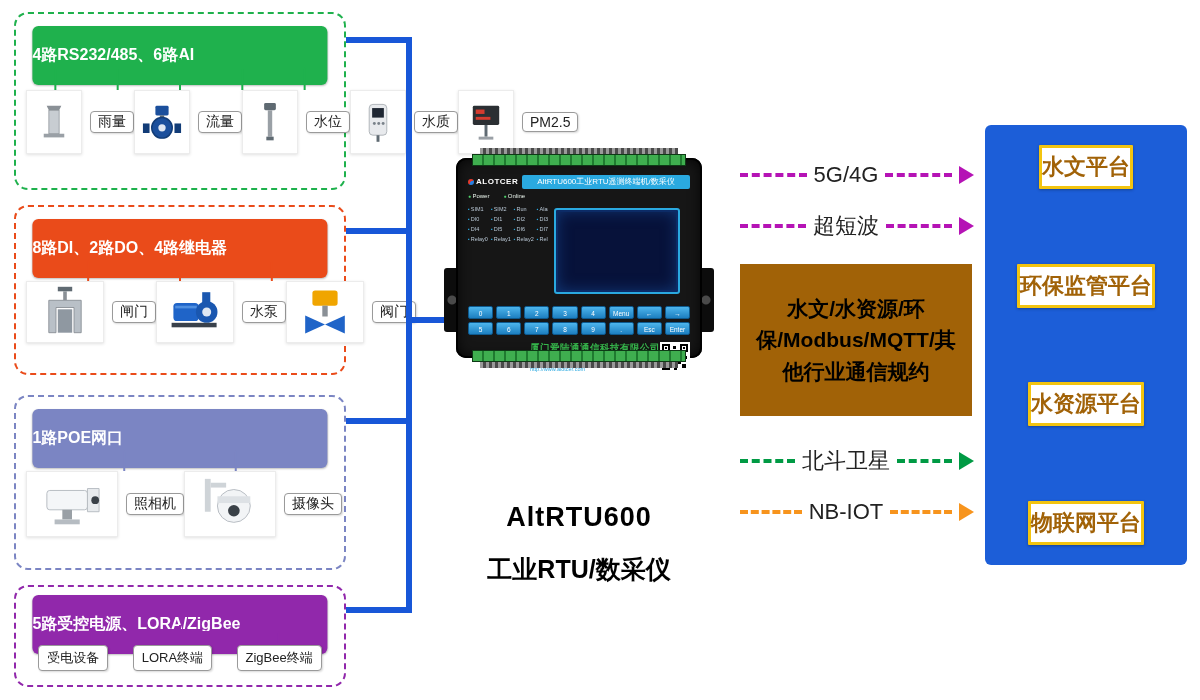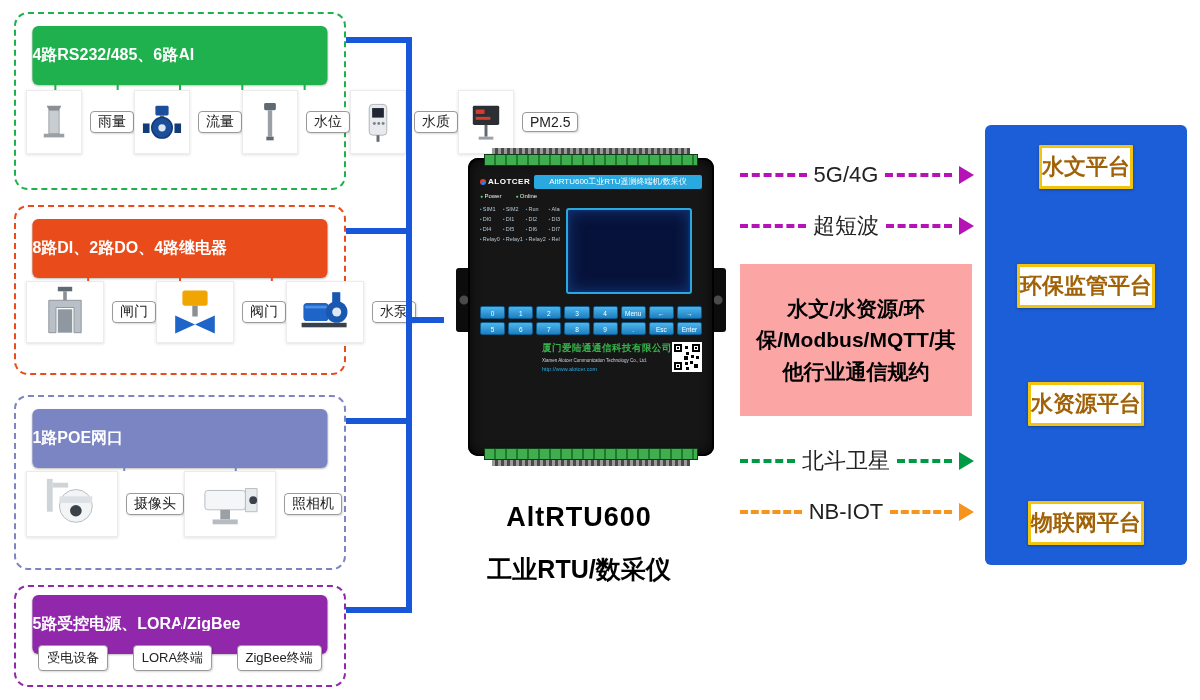--- a/index.html
+++ b/index.html
@@ -19,21 +19,21 @@
   .icon-box { background:#fff; border:1px solid #ececec; box-shadow:0 1px 3px rgba(0,0,0,.12);
               display:flex; align-items:center; justify-content:center; }
   .dev-label { font-size:14px; color:#222; background:#fff; border:1px solid #9a9a9a; border-radius:4px;
                padding:1px 7px; white-space:nowrap; box-shadow:1px 1px 2px rgba(0,0,0,.15); }
   .dev-label.big { font-size:13px; padding:3px 8px; }
 
   
   .bus { position:absolute; background:#1857d8; }
 
   
-  #rtu { position:absolute; left:456px; top:148px; width:270px; height:318px; }
+  #rtu { position:absolute; left:444px; top:148px; width:270px; height:220px; }
   .ear { position:absolute; top:120px; width:16px; height:64px; background:radial-gradient(circle at 50% 50%, #4a4a4a 0 4px, #0c0c0c 5px); border-radius:3px; }
   .ear.l { left:0; } .ear.r { right:0; }
   .dvc-body { position:absolute; left:12px; right:12px; top:10px; bottom:10px; background:#161616;
               border-radius:10px; box-shadow:inset 0 0 0 2px #000, inset 0 0 14px #000; }
   .term { position:absolute; left:28px; right:28px; height:18px; z-index:3; }
   .term .pins { height:6px; margin:0 8px; background:repeating-linear-gradient(90deg,#9a9a9a 0 3px,#4a4a4a 3px 6px); }
   .term .blocks { height:12px; background:repeating-linear-gradient(90deg,#3fae4f 0 9px,#1f7a2f 9px 11px); border:1px solid #0e3a16; }
   .term.top { top:0; } .term.bot { bottom:0; }
   .dvc-head { position:absolute; top:26px; left:24px; right:24px; height:15px; display:flex; gap:4px; align-items:center; z-index:2; }
   .dvc-brand { color:#fff; font-weight:bold; font-size:8px; letter-spacing:.5px; display:flex; align-items:center; gap:2px; }
@@ -57,21 +57,21 @@
   .dvc-caption { position:absolute; left:437px; top:460px; width:284px; text-align:center; color:#000; }
   .dvc-caption .l1 { font-size:27px; font-weight:bold; letter-spacing:1px;margin-top:42px; }
   .dvc-caption .l2 { font-size:25px; font-weight:bold; margin-top:20px; }
 
   
   .link-row { position:absolute; left:740px; width:234px; height:32px; display:flex; align-items:center; gap:7px; }
   .link-row .dash { flex:1; height:0; border-top:4px dashed var(--lc); min-width:22px; }
   .link-row .lbl { font-size:22px; color:#222; white-space:nowrap; }
   .link-row .head { width:0; height:0; border-left:15px solid var(--lc); border-top:9px solid transparent; border-bottom:9px solid transparent; }
 
-  .note { position:absolute; left:740px; top:264px; width:232px; height:152px; background:#fca5a5;
+  .note { position:absolute; left:740px; top:264px; width:232px; height:152px; background:#a16207;
           display:flex; align-items:center; justify-content:center; text-align:center; padding:10px 14px;
           font-size:21px; font-weight:bold; color:#000; line-height:1.5; }
 
   
   .panel { position:absolute; left:985px; top:125px; width:202px; height:440px; background:#1c5ed8; border-radius:6px;
            display:flex; flex-direction:column; align-items:center; justify-content:space-between; padding:20px 0; }
   .platform { background:#fff; border:3px solid #f3c40f; border-radius:1px; padding:4px 0;
               font-size:22px; font-weight:bold; color:#a16207; white-space:nowrap; box-shadow:0 1px 3px rgba(0,0,0,.3); }
 </style>
 </head>
@@ -155,77 +155,77 @@
       <div class="dev">
         <div class="icon-box" style="width:78px;height:62px;">
           <svg width="54" height="54" viewBox="0 0 60 60">
             <rect x="22" y="2" width="16" height="5" fill="#5f6a72"></rect>
             <rect x="28" y="7" width="4" height="10" fill="#8a9096"></rect>
             <path d="M12 17 h36 v36 h-8 v-28 h-20 v28 h-8 z" fill="#b9c0c7" stroke="#8a9096"></path>
             <rect x="22" y="27" width="16" height="26" fill="#8f98a1"></rect>
           </svg>
         </div>
         <span class="dev-label">闸门</span>
-      </div>
-      <div class="dev">
-        <div class="icon-box" style="width:78px;height:62px;">
-          <svg width="54" height="54" viewBox="0 0 60 60">
-            <rect x="16" y="6" width="28" height="17" rx="3" fill="#f0a500"></rect>
-            <rect x="27" y="23" width="6" height="12" fill="#8a9096"></rect>
-            <path d="M8 34 L30 44 L8 54 Z" fill="#1f64c8"></path>
-            <path d="M52 34 L30 44 L52 54 Z" fill="#1f64c8"></path>
-          </svg>
-        </div>
-        <span class="dev-label">阀门</span>
       </div>
       <div class="dev">
         <div class="icon-box" style="width:78px;height:62px;">
           <svg width="58" height="54" viewBox="0 0 60 60">
             <rect x="38" y="8" width="9" height="12" fill="#1a57b0"></rect>
             <rect x="6" y="20" width="28" height="20" rx="4" fill="#1f64c8"></rect>
             <rect x="8" y="23" width="24" height="3" fill="#4f8fe0"></rect>
             <circle cx="43" cy="30" r="12" fill="#1a57b0"></circle>
             <circle cx="43" cy="30" r="5" fill="#dfe7f2"></circle>
             <rect x="4" y="42" width="50" height="5" fill="#39414b"></rect>
           </svg>
         </div>
         <span class="dev-label">水泵</span>
       </div>
+      <div class="dev">
+        <div class="icon-box" style="width:78px;height:62px;">
+          <svg width="54" height="54" viewBox="0 0 60 60">
+            <rect x="16" y="6" width="28" height="17" rx="3" fill="#f0a500"></rect>
+            <rect x="27" y="23" width="6" height="12" fill="#8a9096"></rect>
+            <path d="M8 34 L30 44 L8 54 Z" fill="#1f64c8"></path>
+            <path d="M52 34 L30 44 L52 54 Z" fill="#1f64c8"></path>
+          </svg>
+        </div>
+        <span class="dev-label">阀门</span>
+      </div>
     </div>
   </div>
 
   <div class="group" style="--c:#7b85c3; left:14px; top:395px; width:332px; height:175px;">
     <div class="g-header">1路POE网口</div>
     <svg class="tree" style="top:44px; height:30px;" viewBox="0 0 100 30" preserveAspectRatio="none">
       <path d="M50 0 V10 M33 10 H67 M33 10 V30 M67 10 V30"></path>
     </svg>
     <div class="g-items centered" style="top:74px;">
+      <div class="dev">
+        <div class="icon-box" style="width:92px;height:66px;">
+          <svg width="62" height="58" viewBox="0 0 64 60">
+            <rect x="6" y="16" width="42" height="20" rx="3" fill="#f4f6f8" stroke="#b6bcc2"></rect>
+            <path d="M48 14 h12 v24 h-12 z" fill="#e8ebee" stroke="#b6bcc2"></path>
+            <circle cx="56" cy="26" r="4" fill="#3a4148"></circle>
+            <rect x="22" y="36" width="10" height="10" fill="#9aa0a6"></rect>
+            <rect x="14" y="46" width="26" height="5" fill="#b6bcc2"></rect>
+          </svg>
+        </div>
+        <span class="dev-label">照相机</span>
+      </div>
       <div class="dev">
         <div class="icon-box" style="width:92px;height:66px;">
           <svg width="62" height="58" viewBox="0 0 64 60">
             <rect x="6" y="4" width="6" height="34" fill="#cfd4d8"></rect>
             <rect x="12" y="8" width="16" height="5" fill="#cfd4d8"></rect>
             <circle cx="36" cy="32" r="17" fill="#f2f4f6" stroke="#b6bcc2"></circle>
             <rect x="19" y="22" width="34" height="7" fill="#dde1e5"></rect>
             <circle cx="36" cy="37" r="6" fill="#3a4148"></circle>
           </svg>
         </div>
         <span class="dev-label">摄像头</span>
-      </div>
-      <div class="dev">
-        <div class="icon-box" style="width:92px;height:66px;">
-          <svg width="62" height="58" viewBox="0 0 64 60">
-            <rect x="6" y="16" width="42" height="20" rx="3" fill="#f4f6f8" stroke="#b6bcc2"></rect>
-            <path d="M48 14 h12 v24 h-12 z" fill="#e8ebee" stroke="#b6bcc2"></path>
-            <circle cx="56" cy="26" r="4" fill="#3a4148"></circle>
-            <rect x="22" y="36" width="10" height="10" fill="#9aa0a6"></rect>
-            <rect x="14" y="46" width="26" height="5" fill="#b6bcc2"></rect>
-          </svg>
-        </div>
-        <span class="dev-label">照相机</span>
       </div>
     </div>
   </div>
 
   <div class="group" style="--c:#9128ab; left:14px; top:585px; width:332px; height:102px;">
     <div class="g-header" style="top:8px;">5路受控电源、LORA/ZigBee</div>
     <svg class="tree" style="top:38px; height:18px;" viewBox="0 0 100 18" preserveAspectRatio="none">
       <path d="M50 0 V7 M23 7 H80 M23 7 V18 M50 7 V18 M80 7 V18"></path>
     </svg>
     <div class="g-items centered" style="top:58px;">

